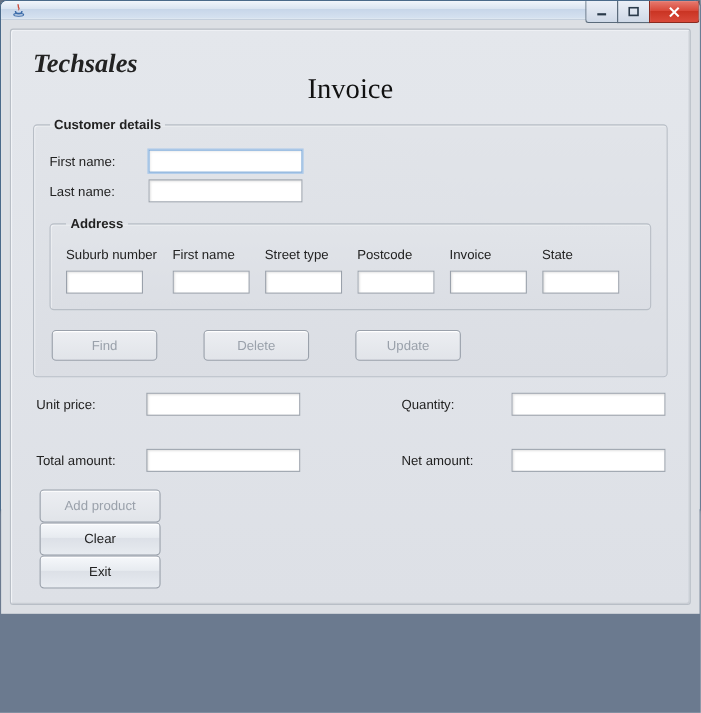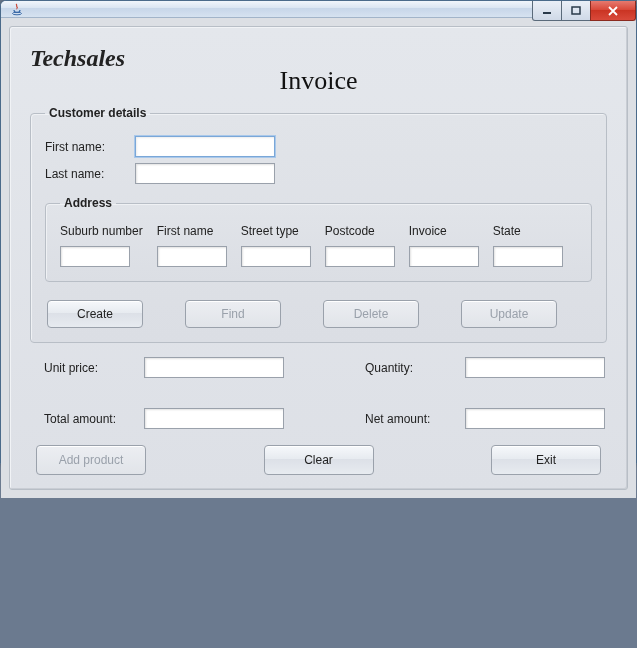--- a/index.html
+++ b/index.html
@@ -158,30 +158,31 @@
   button.btn[disabled] {
     color: #9aa1ab;
     background: linear-gradient(to bottom,#eceef2,#e1e4e9);
     cursor: default;
   }
   .grid-lower {
     display:grid;
     grid-template-columns: 100px 140px 1fr 100px 140px;
     row-gap: 30px;
     align-items:center;
-    margin: 8px 2px 16px 14px;
+    margin: 8px 2px 16px 3px;
   }
   .grid-lower .lbl { white-space:nowrap; }
   .grid-lower input { width: 140px; }
   .spacer { }
   .bottom-row {
     display:flex;
     justify-content: space-between;
     padding: 0 6px;
     margin-top: 6px;
+    flex-direction: column;
   }
   .bottom-row button.btn { width: 110px; height:30px; }
 </style>
 </head>
 <body>
 
 <div class="window">
 
   <div class="titlebar">
     <span class="java-icon">
@@ -252,21 +253,20 @@
               <input class="textf" type="text" value="" style="">
             </div>
             <div class="addr-col">
               <span class="lbl">State</span>
               <input class="textf" type="text" value="" style="">
             </div>
           </div>
         </fieldset>
 
         <div class="btn-row">
-          <button class="btn">Create</button>
           <button class="btn" disabled="">Find</button>
           <button class="btn" disabled="">Delete</button>
           <button class="btn" disabled="">Update</button>
         </div>
       </fieldset>
 
       <div class="grid-lower">
         <span class="lbl">Unit price:</span>
         <input class="textf" type="text" value="" style="">
         <span class="spacer"></span>

